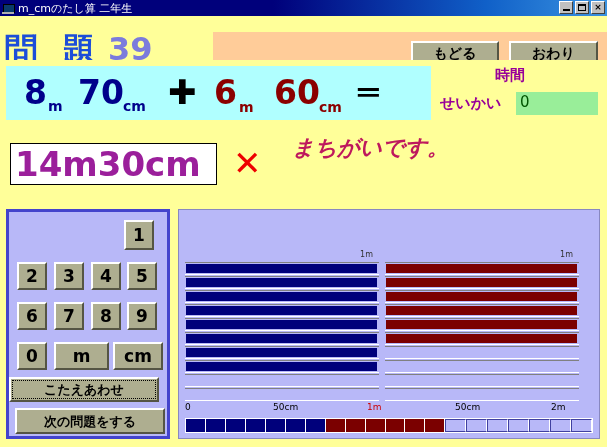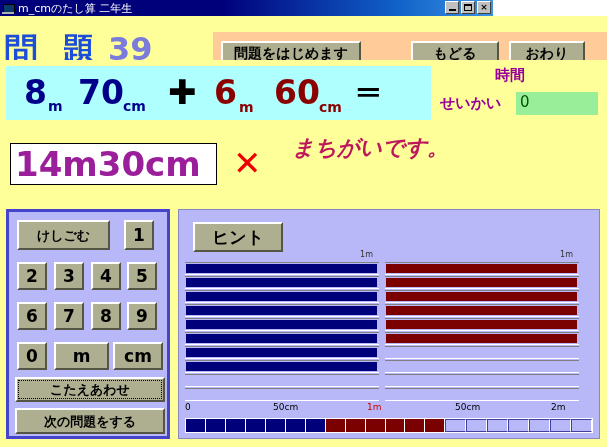--- a/index.html
+++ b/index.html
@@ -8,21 +8,21 @@
   }
   body {
     width: 607px; height: 447px;
     font-family: "DejaVu Sans", "Liberation Sans", sans-serif;
     overflow: hidden;
     position: relative;
   }
 
   
   #titlebar {
-    position: absolute; left: 0; top: 0; width: 493px; height: 16px;
+    position: absolute; left: 0; top: 0; width: 607px; height: 16px;
     background: linear-gradient(to right, #00007b 0%, #00007b 45%, #1060c8 80%, #3b93e0 100%);
     display: flex; align-items: center;
   }
   #title-icon {
     width: 13px; height: 13px; margin-left: 2px; margin-right: 3px;
     position: relative; flex: 0 0 auto;
   }
   #title-icon .mon {
     position: absolute; left: 1px; top: 2px; width: 10px; height: 7px;
     background: #0a3a6a; border: 1px solid #000;
@@ -85,21 +85,21 @@
     border-top: 2px solid #ffffff; border-left: 2px solid #ffffff;
     border-right: 2px solid #555544; border-bottom: 2px solid #555544;
     color: #000000; font-size: 14px; font-weight: bold;
     font-family: "DejaVu Sans", sans-serif;
     height: 24px; line-height: 21px; text-align: center;
     box-sizing: border-box; cursor: default;
     white-space: nowrap; padding: 0 4px;
   }
   #btn-start  { position: absolute; left: 8px;   top: 9px;  width: 140px; }
   #btn-back   { position: absolute; left: 198px; top: 9px;  width: 88px; }
-  #btn-end    { position: absolute; left: 296px; top: 9px;  width: 76px; }
+  #btn-end    { position: absolute; left: 296px; top: 9px;  width: 89px; }
 
   
   #eq-wrap {
     position: absolute; left: 0; top: 60px; width: 607px; height: 70px;
     background: #ffff99;
   }
   #equation {
     position: absolute; left: 6px; top: 6px; width: 425px; height: 54px;
     background: #b0ffff;
     font-family: "DejaVu Sans", sans-serif;
@@ -207,21 +207,21 @@
   #k-4     { left: 82px; top: 50px; }
   #k-5     { left: 118px; top: 50px; }
   #k-6     { left: 8px;  top: 90px; }
   #k-7     { left: 45px; top: 90px; }
   #k-8     { left: 82px; top: 90px; }
   #k-9     { left: 118px; top: 90px; }
   #k-0     { left: 8px;  top: 130px; }
   #k-m     { left: 45px; top: 130px; width: 55px; height: 28px; font-size: 17px; line-height: 24px; }
   #k-cm    { left: 104px; top: 130px; width: 50px; height: 28px; font-size: 17px; line-height: 24px; }
   #k-check {
-    left: 6px; top: 165px; width: 150px; height: 25px;
+    left: 0; top: 165px; width: 150px; height: 25px;
     font-size: 13px; line-height: 21px;
     outline: 1px dotted #000; outline-offset: -4px;
   }
   #k-next  { left: 6px; top: 196px; width: 150px; height: 26px; font-size: 13px; line-height: 23px; }
 
   
   #hint-panel {
     position: absolute; left: 178px; top: 7px; width: 422px; height: 230px;
     background: #b8b8f8;
     border: 1px solid #8888c0; box-sizing: border-box;
@@ -299,21 +299,20 @@
       </span>
     <span class="win-btn"><span class="glyph-close">×</span></span>
   </span>
 </div>
 
 <div id="header">
   <span id="problem-label">問 題</span>
   <span id="problem-number">39</span>
 
   <div id="toolbar">
-    <div class="tb-btn" id="btn-start">問題をはじめます</div>
     <div class="tb-btn" id="btn-back">もどる</div>
     <div class="tb-btn" id="btn-end">おわり</div>
   </div>
 </div>
 
 <div id="eq-wrap">
   <div id="equation">
     <span class="num blue" id="t1-num">8</span>
     <span class="unit blue" id="t1-unit">m</span>
     <span class="num blue" id="t2-num">70</span>
@@ -339,39 +338,37 @@
   </div>
   <span id="wrong-mark">✕</span>
   <div id="message">
     <span>まちがいです。</span>
   </div>
 </div>
 
 <div id="lower">
 
   <div id="keypad">
-    <div class="key key-wide" id="k-erase">けしごむ</div>
     <div class="key" id="k-1">1</div>
     <div class="key key-num" id="k-2">2</div>
     <div class="key key-num" id="k-3">3</div>
     <div class="key key-num" id="k-4">4</div>
     <div class="key key-num" id="k-5">5</div>
     <div class="key key-num" id="k-6">6</div>
     <div class="key key-num" id="k-7">7</div>
     <div class="key key-num" id="k-8">8</div>
     <div class="key key-num" id="k-9">9</div>
     <div class="key key-num" id="k-0">0</div>
     <div class="key" id="k-m">m</div>
     <div class="key" id="k-cm">cm</div>
     <div class="key" id="k-check">こたえあわせ</div>
     <div class="key" id="k-next">次の問題をする</div>
   </div>
 
   <div id="hint-panel">
-    <div id="btn-hint">ヒント</div>
 
     <div class="bar-group" id="bars-left">
       <span class="bar-tick">1m</span>
     <div class="bar-row filled-blue">
           <div class="fill"></div>
         </div>
         <div class="bar-row filled-blue">
           <div class="fill"></div>
         </div>
         <div class="bar-row filled-blue">

